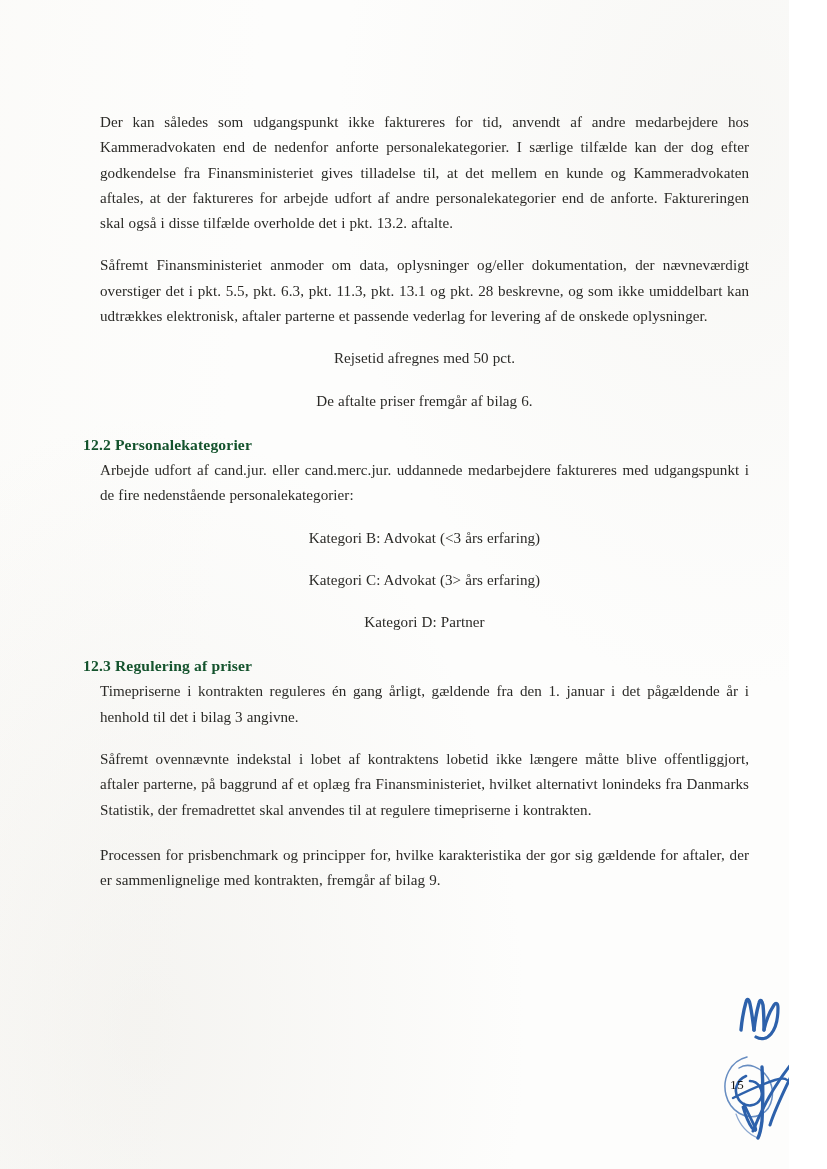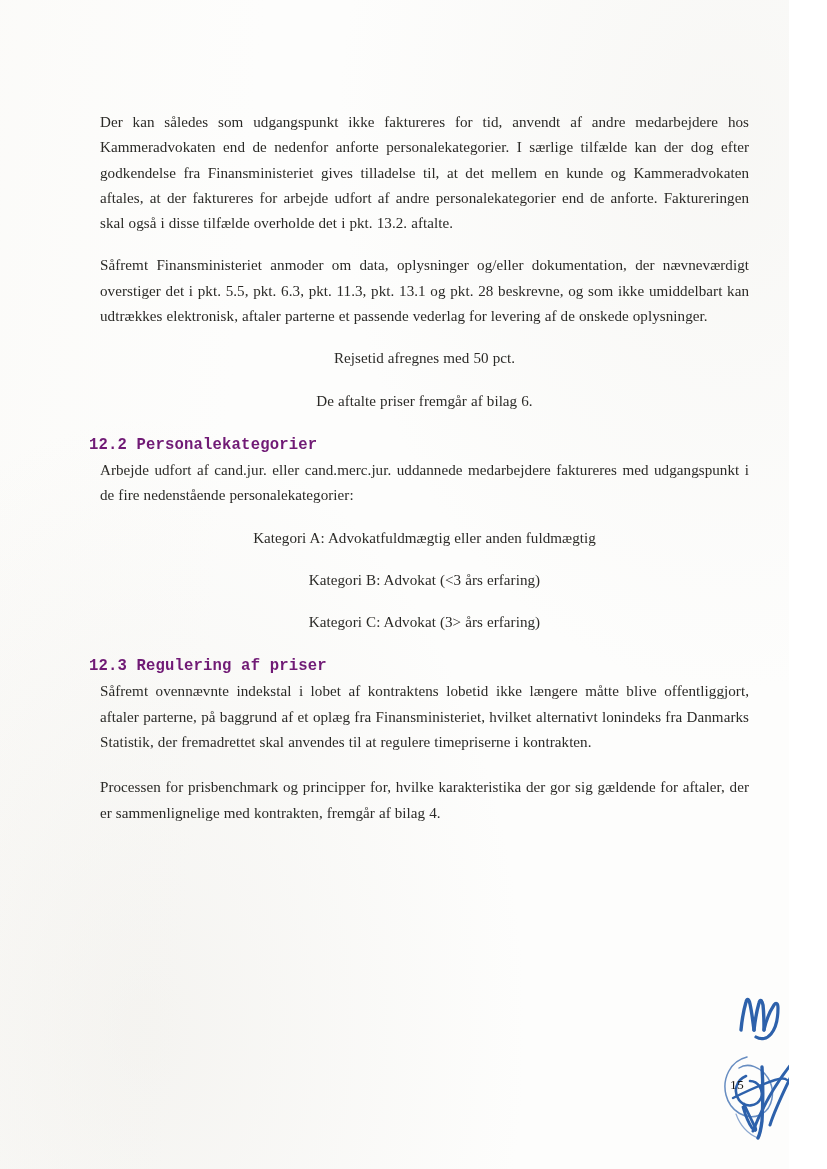--- a/index.html
+++ b/index.html
@@ -41,27 +41,26 @@
     font-size: 15.1px;
     line-height: 25.3px;
     text-align: justify;
     letter-spacing: 0.05px;
     word-spacing: 0.2px;
     color: #2b2a27;
   }
   p.para.last { margin-bottom: 0; }
   p.flush { text-align: center; }
   h2.heading {
-    margin: 0 0 2px 14px;
+    margin: 0 0 2px 8px;
     font-size: 15.6px;
     line-height: 22px;
     font-weight: bold;
     letter-spacing: 0.15px;
-    color: #701a75;
-    font-family: Liberation Mono, monospace;
+    color: #14532d;
   }
   .section { margin-top: 20px; }
   .kategori { margin-bottom: 17px; }
 
   
   .sign-area {
     position: absolute;
     left: 700px;
     top: 975px;
     width: 127px;
@@ -92,36 +91,37 @@
       <p class="para">Der kan således som udgangspunkt ikke faktureres for tid, anvendt af andre medarbejdere hos Kammeradvokaten end de nedenfor anforte personalekategorier. I særlige tilfælde kan der dog efter godkendelse fra Finansministeriet gives tilladelse til, at det mellem en kunde og Kammeradvokaten aftales, at der faktureres for arbejde udfort af andre personalekategorier end de anforte. Faktureringen skal også i disse tilfælde overholde det i pkt. 13.2. aftalte.</p>
       <p class="para">Såfremt Finansministeriet anmoder om data, oplysninger og/eller dokumentation, der nævneværdigt overstiger det i pkt. 5.5, pkt. 6.3, pkt. 11.3, pkt. 13.1 og pkt. 28 beskrevne, og som ikke umiddelbart kan udtrækkes elektronisk, aftaler parterne et passende vederlag for levering af de onskede oplysninger.</p>
       <p class="para flush">Rejsetid afregnes med 50 pct.</p>
       <p class="para flush last">De aftalte priser fremgår af bilag 6.</p>
     </div>
 
     <div class="section">
       <h2 class="heading">12.2 Personalekategorier</h2>
       <div class="body-col">
         <p class="para">Arbejde udfort af cand.jur. eller cand.merc.jur. uddannede medarbejdere faktureres med udgangspunkt i de fire nedenstående personalekategorier:</p>
-        <p class="para flush kategori">Kategori A: Advokatfuldmægtig eller anden fuldmægtig</p>
         <p class="para flush kategori">Kategori B: Advokat (&lt;3 års erfaring)</p>
         <p class="para flush kategori">Kategori C: Advokat (3&gt; års erfaring)</p>
+        <p class="para flush last">Kategori D: Partner</p>
       </div>
     </div>
 
     <div class="section">
       <h2 class="heading">12.3 Regulering af priser</h2>
       <div class="body-col">
+        <p class="para">Timepriserne i kontrakten reguleres én gang årligt, gældende fra den 1. januar i det pågældende år i henhold til det i bilag 3 angivne.</p>
         <p class="para last">Såfremt ovennævnte indekstal i lobet af kontraktens lobetid ikke længere måtte blive offentliggjort, aftaler parterne, på baggrund af et oplæg fra Finansministeriet, hvilket alternativt lonindeks fra Danmarks Statistik, der fremadrettet skal anvendes til at regulere timepriserne i kontrakten.</p>
       </div>
     </div>
 
     <div class="section">
       <div class="body-col">
-        <p class="para last">Processen for prisbenchmark og principper for, hvilke karakteristika der gor sig gældende for aftaler, der er sammenlignelige med kontrakten, fremgår af bilag 4.</p>
+        <p class="para last">Processen for prisbenchmark og principper for, hvilke karakteristika der gor sig gældende for aftaler, der er sammenlignelige med kontrakten, fremgår af bilag 9.</p>
       </div>
     </div>
 
   </div>
 
   <div class="sign-area">
     <svg width="127" height="165" viewBox="0 0 127 165" fill="none">
       <g stroke="#2d61ab" fill="none" stroke-linecap="round" stroke-linejoin="round">
 
         <path d="M41 55 C42 44, 44 34, 46 27 C47 23, 49 24, 50 29 C52 38, 53 48, 54 55" stroke-width="3.4"></path>

